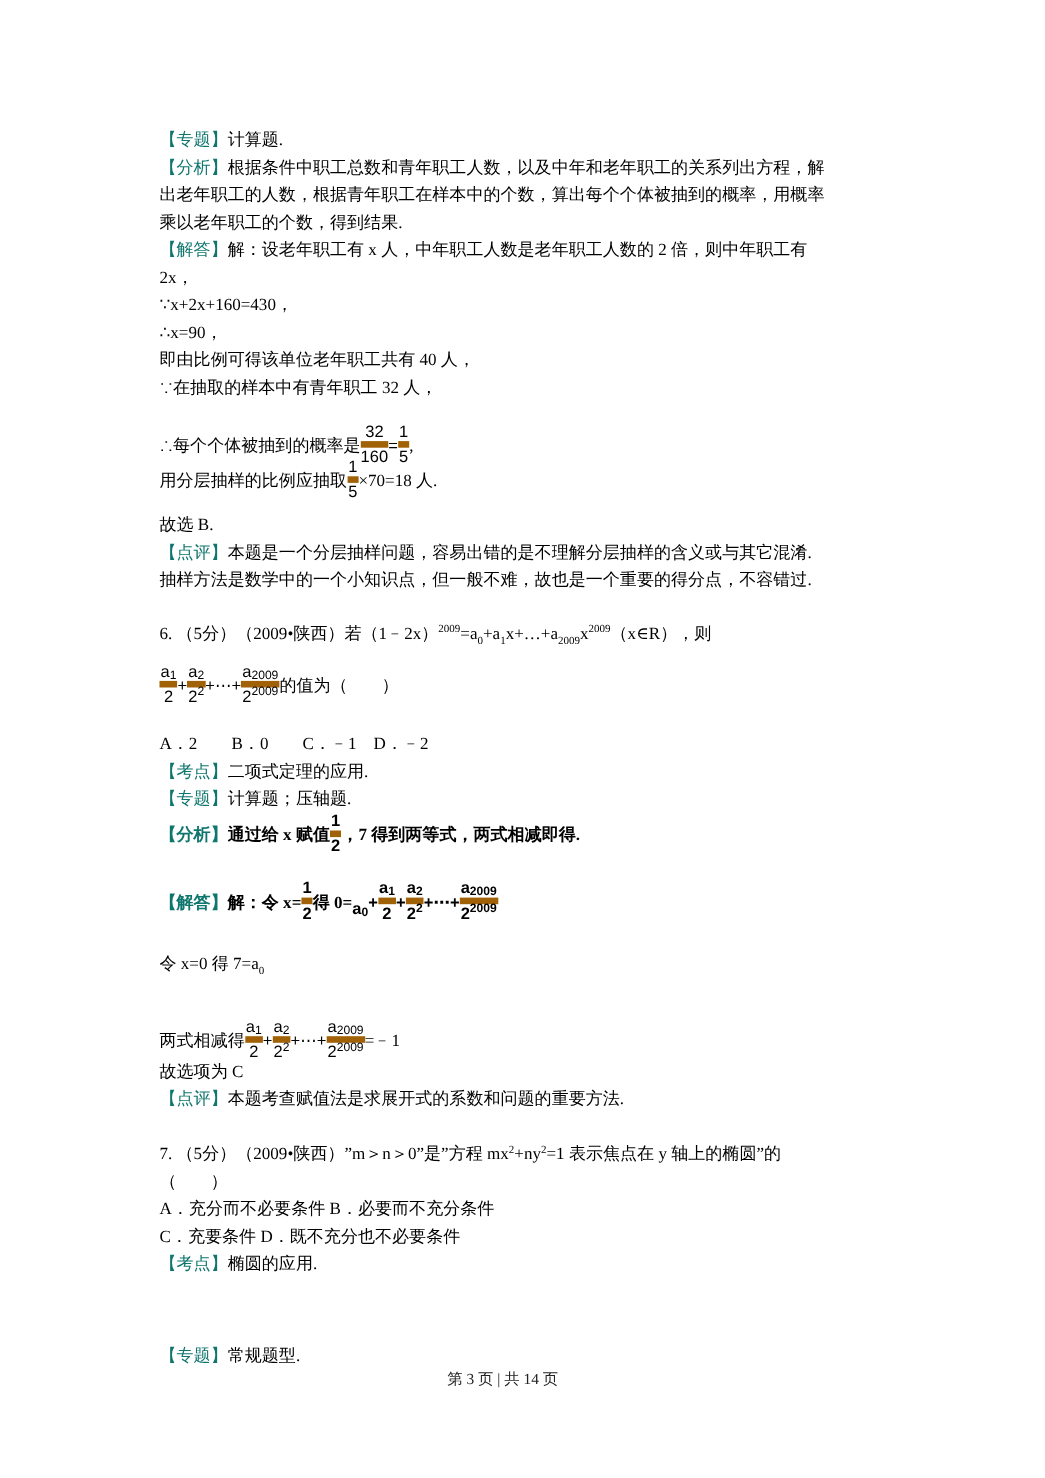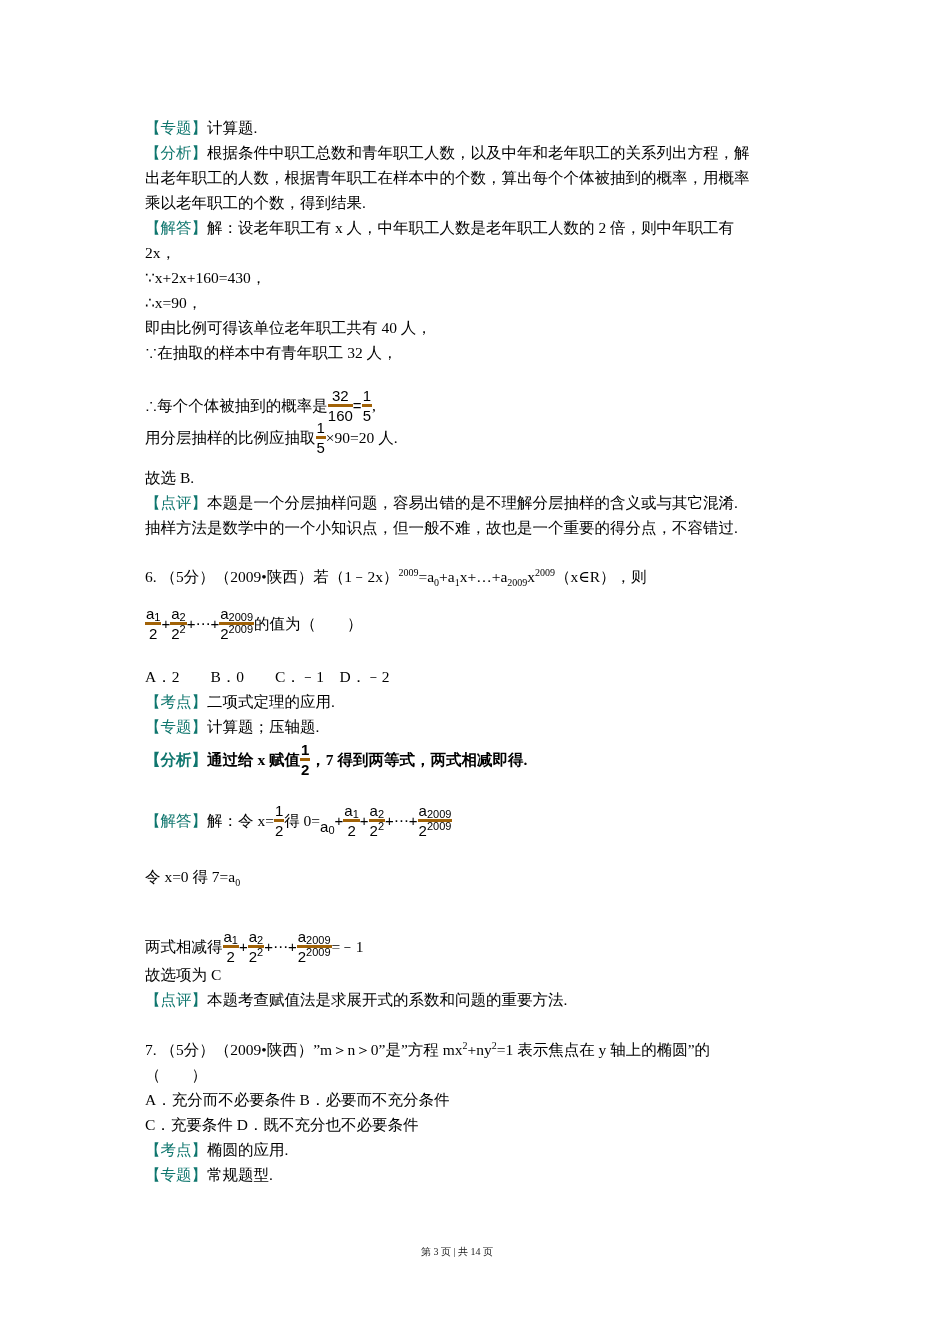--- a/index.html
+++ b/index.html
@@ -2,27 +2,27 @@
 <html><head>
 <meta charset="utf-8">
 <style>
   html, body { margin:0; padding:0; background:#ffffff; }
   body { width:950px; height:1344px; position:relative; overflow:hidden;
          font-family:"Liberation Serif", "DejaVu Serif", serif; color:#000; font-size:15.5px; }
   .line { position:absolute; left:145px; white-space:nowrap; line-height:20px; }
   .tag { color:#0f766e; }
   .math { font-family:"Liberation Sans", "DejaVu Sans", sans-serif; font-size:15px; }
   .frac { display:inline-block; vertical-align:middle; text-align:center; position:relative; top:-2px; }
-  .frac .num { display:block; border-bottom:3px solid #a16207; padding:0 1px; line-height:17px; }
+  .frac .num { display:block; border-bottom:6px solid #a16207; padding:0 1px; line-height:17px; }
   .frac .den { display:block; line-height:17px; }
   sup, sub { font-size:10px; line-height:0; }
   .msup { font-size:11px; vertical-align:super; line-height:0; }
   .msub { font-size:11px; vertical-align:-2px; line-height:0; }
   .footer { position:absolute; top:1245px; left:0; width:914px; text-align:center;
-            font-size:10px; color:#222; }
+            font-size:14px; color:#222; }
 </style>
 </head>
 <body>
 
 <div class="line" style="top:118px">
   <span class="tag">【专题】</span><span>计算题.</span>
 </div>
 <div class="line" style="top:143px">
   <span class="tag">【分析】</span><span>根据条件中职工总数和青年职工人数，以及中年和老年职工的关系列出方程，解</span>
 </div>
@@ -35,21 +35,21 @@
 <div class="line" style="top:268px">∵x+2x+160=430，</div>
 <div class="line" style="top:293px">∴x=90，</div>
 <div class="line" style="top:318px">即由比例可得该单位老年职工共有 40 人，</div>
 <div class="line" style="top:343px">∵在抽取的样本中有青年职工 32 人，</div>
 
 <div class="line" style="top:386px; line-height:40px;">
   <span>∴每个个体被抽到的概率是</span><span class="frac math"><span class="num">32</span><span class="den">160</span></span><span class="math">=</span><span class="frac math"><span class="num">1</span><span class="den">5</span></span><span>,</span>
 </div>
 
 <div class="line" style="top:418px; line-height:40px;">
-  <span>用分层抽样的比例应抽取</span><span class="frac math"><span class="num">1</span><span class="den">5</span></span><span>×90=20 人.</span>
+  <span>用分层抽样的比例应抽取</span><span class="frac math"><span class="num">1</span><span class="den">5</span></span><span>×70=18 人.</span>
 </div>
 
 <div class="line" style="top:468px">故选 B.</div>
 <div class="line" style="top:493px">
   <span class="tag">【点评】</span><span>本题是一个分层抽样问题，容易出错的是不理解分层抽样的含义或与其它混淆.</span>
 </div>
 <div class="line" style="top:518px">抽样方法是数学中的一个小知识点，但一般不难，故也是一个重要的得分点，不容错过.</div>
 
 <div class="line" style="top:567px">
   <span>6. （5分）（2009•陕西）若（1﹣2x）</span><sup>2009</sup><span>=a</span><sub>0</sub><span>+a</span><sub>1</sub><span>x+…+a</span><sub>2009</sub><span>x</span><sup>2009</sup><span>（x∈R），则</span>
@@ -63,21 +63,21 @@
 <div class="line" style="top:692px">
   <span class="tag">【考点】</span><span>二项式定理的应用.</span>
 </div>
 <div class="line" style="top:717px">
   <span class="tag">【专题】</span><span>计算题；压轴题.</span>
 </div>
 <div class="line" style="top:740px; line-height:40px;font-weight:bold;">
   <span class="tag">【分析】</span><span>通过给 x 赋值</span><span class="frac math"><span class="num">1</span><span class="den">2</span></span><span>，7 得到两等式，两式相减即得.</span>
 </div>
 
-<div class="line" style="top:798px; line-height:46px;">
+<div class="line" style="top:798px; line-height:46px;font-weight:bold;">
   <span class="tag">【解答】</span><span>解：令 x=</span><span class="frac math"><span class="num">1</span><span class="den">2</span></span><span>得 0=</span><span class="math" style="position:relative; top:6px;"><span>a</span><span class="msub">0</span></span><span class="math">+</span><span class="frac math"><span class="num"><span>a</span><span class="msub">1</span></span><span class="den">2</span></span><span class="math">+</span><span class="frac math"><span class="num"><span>a</span><span class="msub">2</span></span><span class="den"><span>2</span><span class="msup">2</span></span></span><span class="math">+⋯+</span><span class="frac math"><span class="num"><span>a</span><span class="msub">2009</span></span><span class="den"><span>2</span><span class="msup">2009</span></span></span>
 </div>
 
 <div class="line" style="top:867px">
   <span>令 x=0 得 7=a</span><sub>0</sub>
 </div>
 
 <div class="line" style="top:893px; line-height:46px;margin-top:31px;">
   <span>两式相减得</span><span class="frac math"><span class="num"><span>a</span><span class="msub">1</span></span><span class="den">2</span></span><span class="math">+</span><span class="frac math"><span class="num"><span>a</span><span class="msub">2</span></span><span class="den"><span>2</span><span class="msup">2</span></span></span><span class="math">+⋯+</span><span class="frac math"><span class="num"><span>a</span><span class="msub">2009</span></span><span class="den"><span>2</span><span class="msup">2009</span></span></span><span>=﹣1</span>
 </div>
@@ -89,17 +89,17 @@
 
 <div class="line" style="top:1040px">
   <span>7. （5分）（2009•陕西）”m＞n＞0”是”方程 mx</span><sup>2</sup><span>+ny</span><sup>2</sup><span>=1 表示焦点在 y 轴上的椭圆”的</span>
 </div>
 <div class="line" style="top:1065px">（　　）</div>
 <div class="line" style="top:1090px">A．充分而不必要条件 B．必要而不充分条件</div>
 <div class="line" style="top:1115px">C．充要条件 D．既不充分也不必要条件</div>
 <div class="line" style="top:1140px">
   <span class="tag">【考点】</span><span>椭圆的应用.</span>
 </div>
-<div class="line" style="top:1165px">
+<div class="line" style="top:1223px">
   <span class="tag">【专题】</span><span>常规题型.</span>
 </div>
 
 <div class="footer">第 3 页 | 共 14 页</div>
 
 </body></html>

